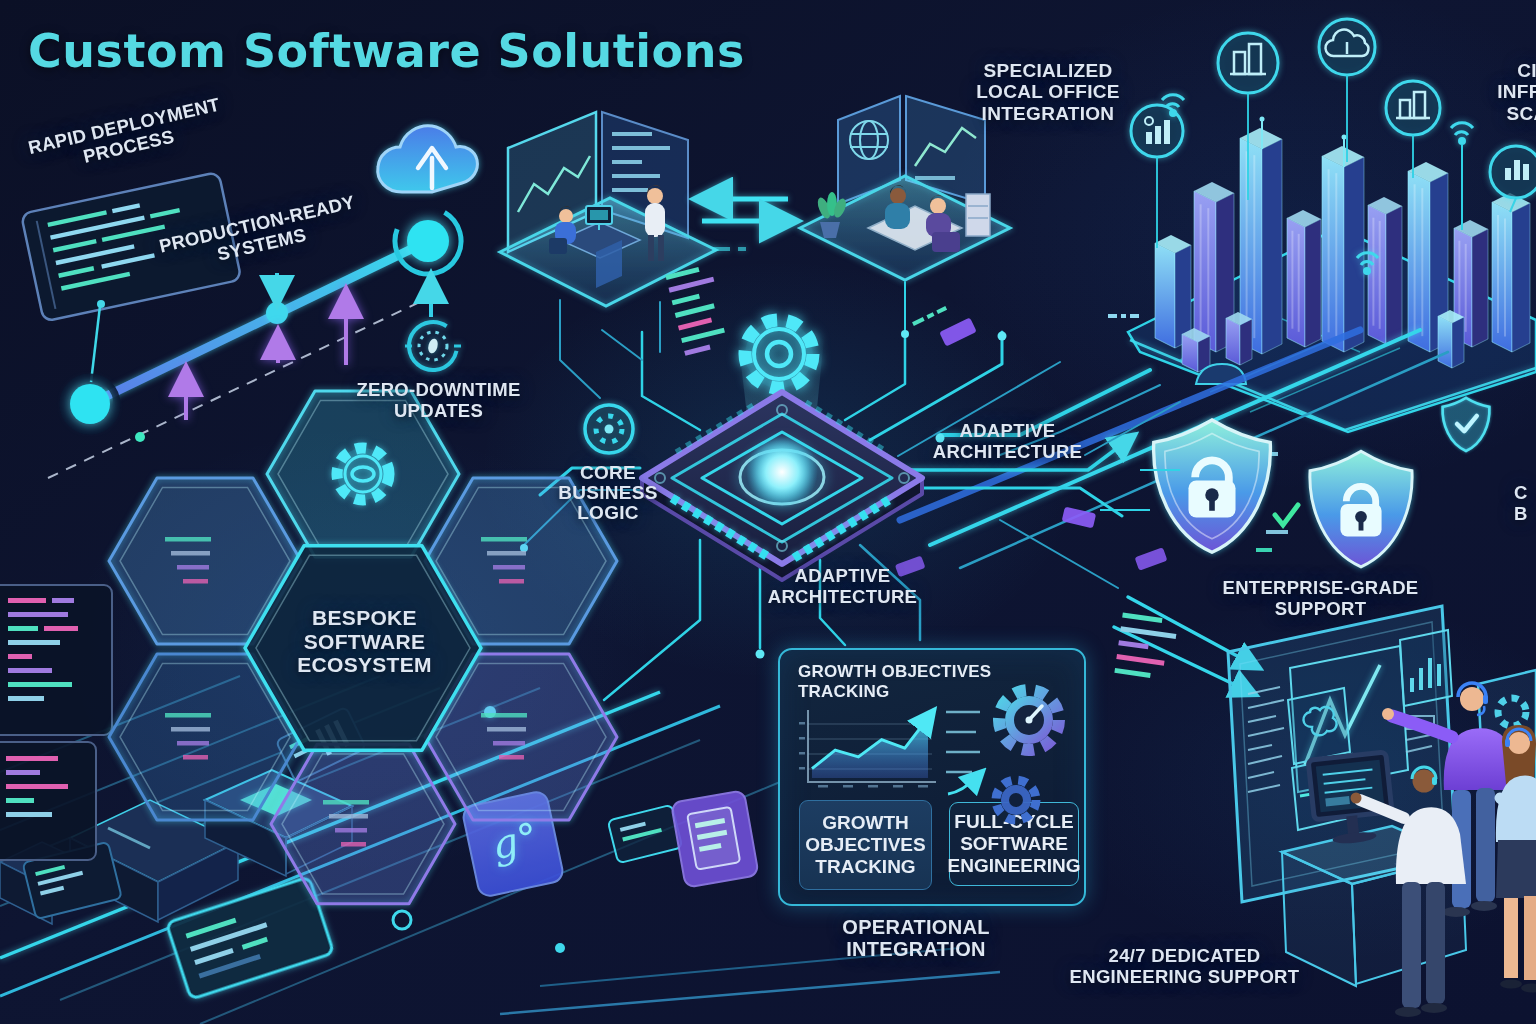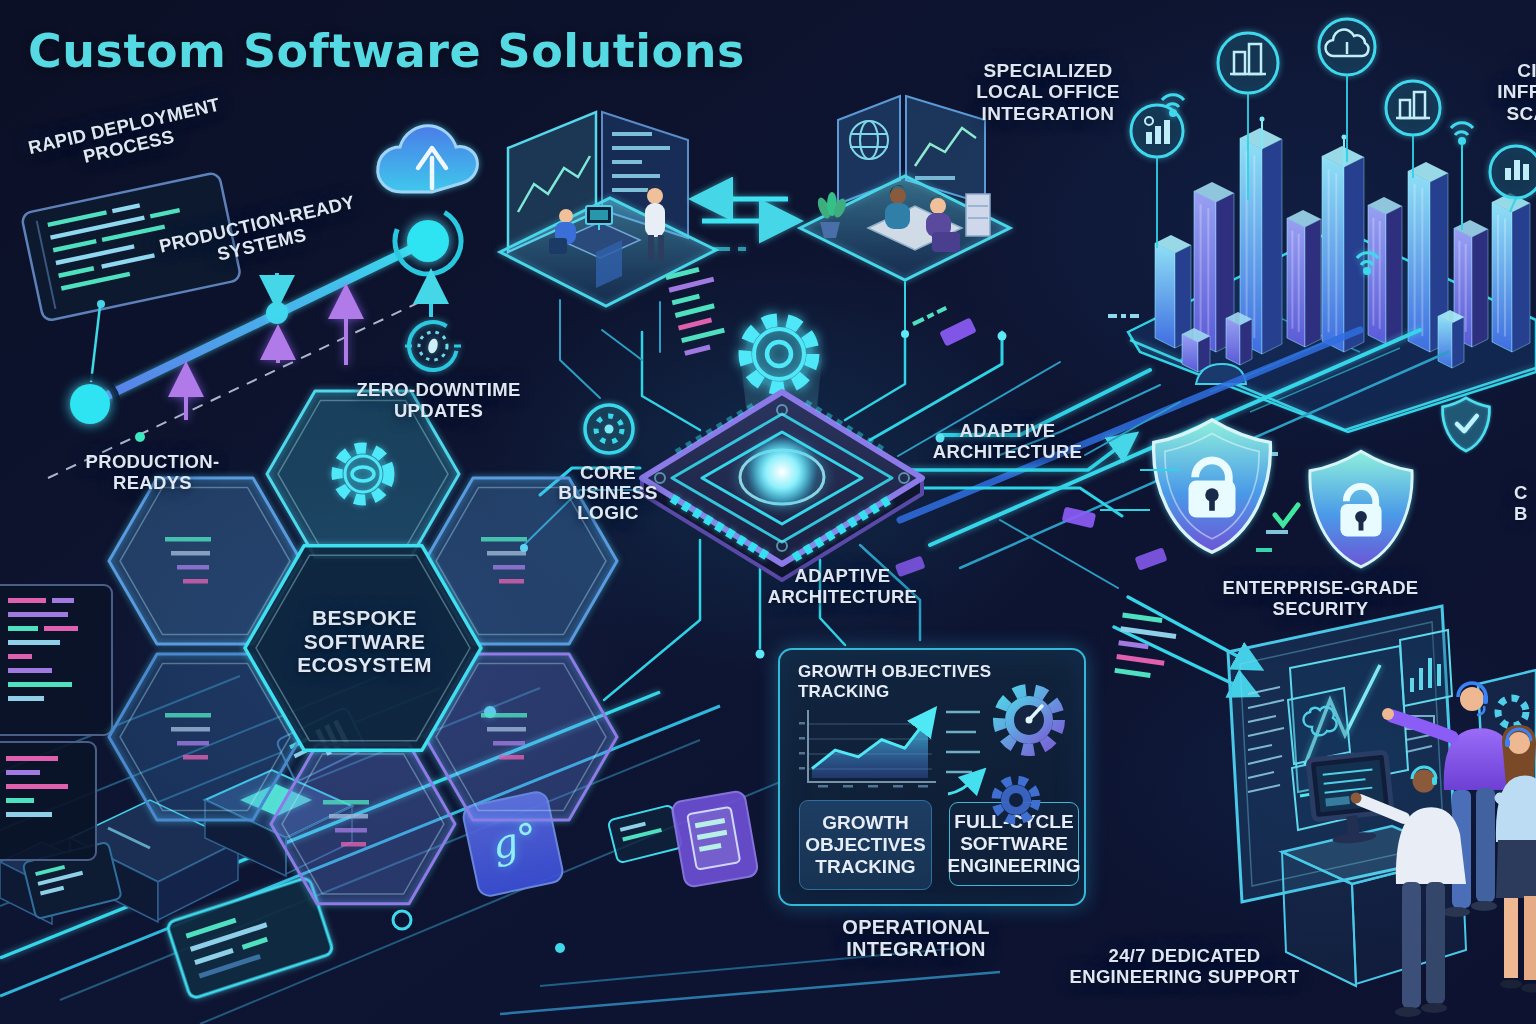--- a/index.html
+++ b/index.html
@@ -756,40 +756,38 @@
 </svg>
 
 <div class="title" style="left:28px;top:24px;">Custom Software Solutions</div>
 
 <div class="lbl rot" style="left:14px;top:116px;width:225px;">RAPID DEPLOYMENT
 PROCESS</div>
 <div class="lbl rot" style="left:152px;top:214px;width:215px;">PRODUCTION-READY
 SYSTEMS</div>
 <div class="lbl" style="left:336px;top:380px;width:205px;text-align:center;">ZERO-DOWNTIME
 UPDATES</div>
-<div class="lbl" style="left:55px;top:452px;width:195px;">PRODUCTION-
-READYS</div>
 <div class="lbl" style="left:948px;top:60px;width:200px;font-size:19px;">SPECIALIZED
 LOCAL OFFICE
 INTEGRATION</div>
 <div class="lbl edge" style="left:1472px;top:60px;width:110px;font-size:19px;">CI
 INFRA
 SCA</div>
 <div class="lbl" style="left:510px;top:463px;width:196px;font-size:19px;line-height:1.05;">CORE
 BUSINESS
 LOGIC</div>
 <div class="lbl" style="left:905px;top:421px;width:205px;">ADAPTIVE
 ARCHITECTURE</div>
 <div class="lbl" style="left:740px;top:566px;width:205px;">ADAPTIVE
 ARCHITECTURE</div>
 <div class="lbl" style="left:262px;top:606px;width:205px;font-size:21px;">BESPOKE
 SOFTWARE
 ECOSYSTEM</div>
 <div class="lbl" style="left:1198px;top:578px;width:245px;">ENTERPRISE-GRADE
-SECURITY</div>
+SUPPORT</div>
 <div class="lbl edge" style="left:1514px;top:483px;width:40px;text-align:left;">C
 B</div>
 <div class="lbl" style="left:806px;top:916px;width:220px;font-size:20px;">OPERATIONAL
 INTEGRATION</div>
 <div class="lbl" style="left:1052px;top:946px;width:265px;">24/7 DEDICATED
 ENGINEERING SUPPORT</div>
 <div id="glyph-tile-text">g°</div>
 
 <div id="growth-panel">
   <div id="growth-header">GROWTH OBJECTIVES

